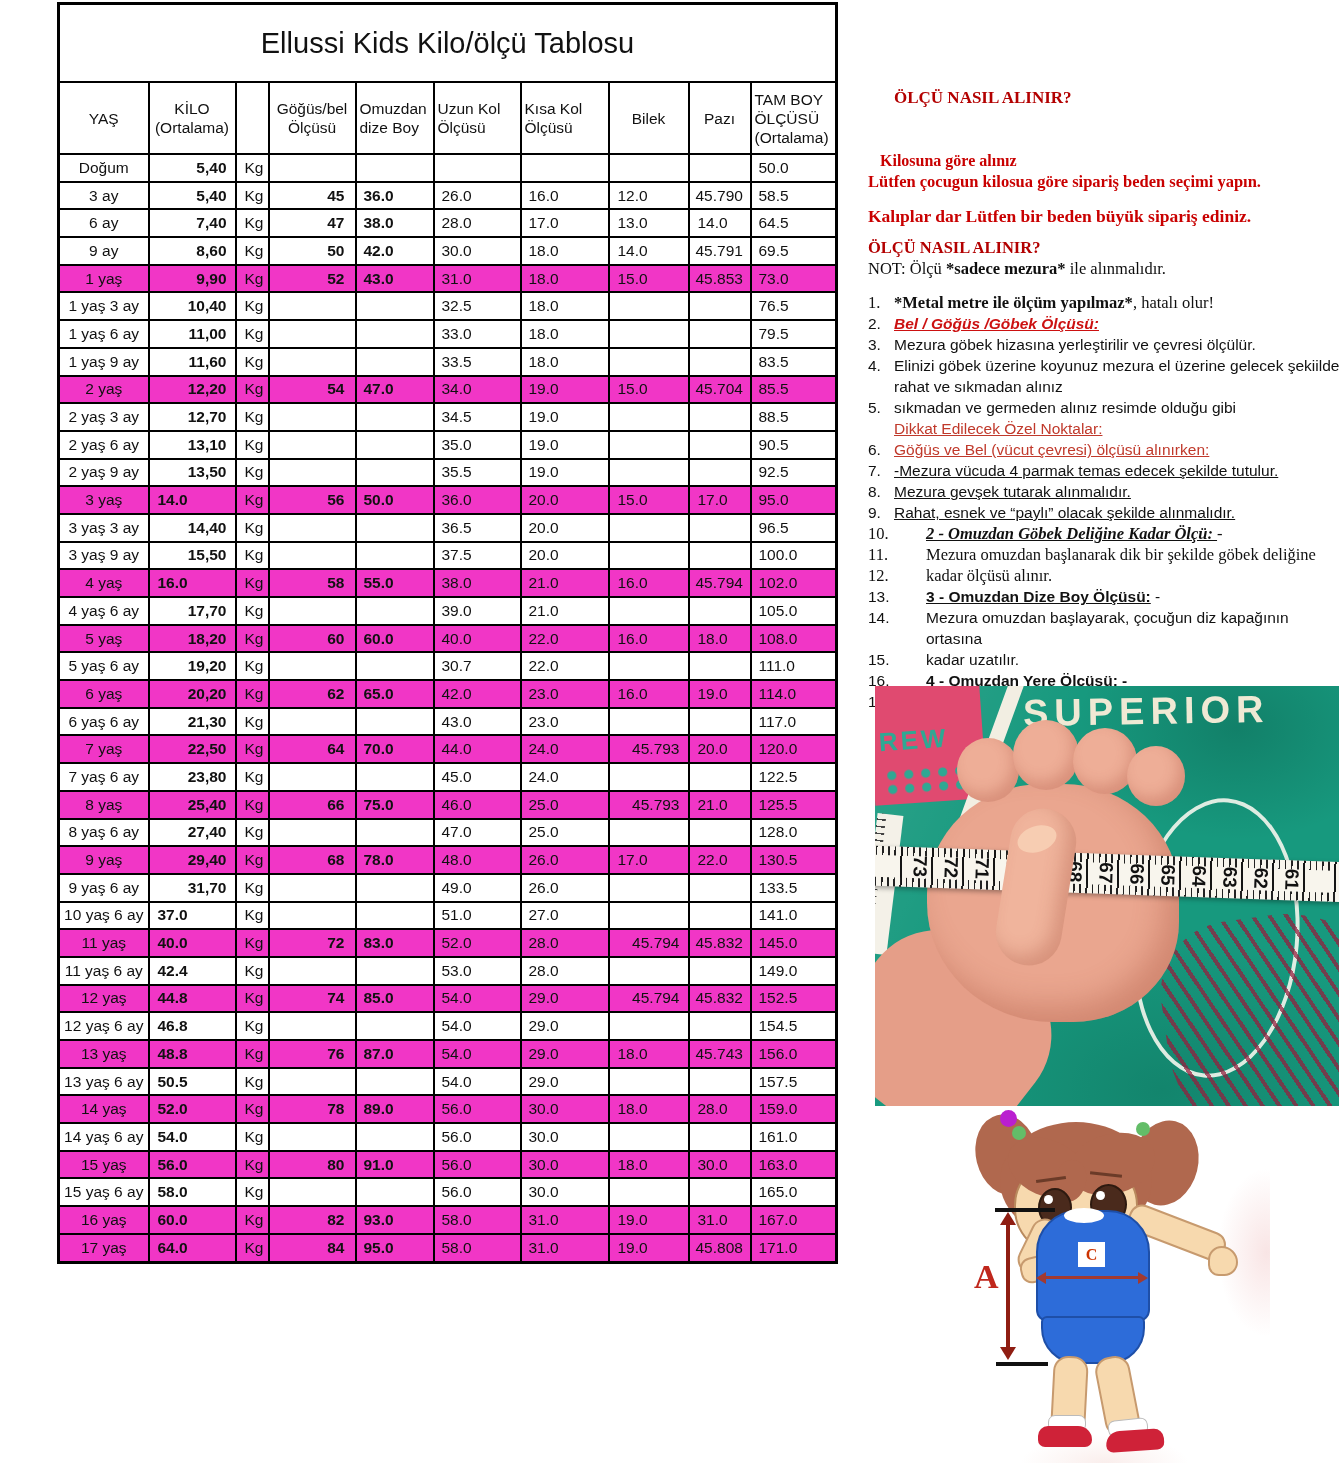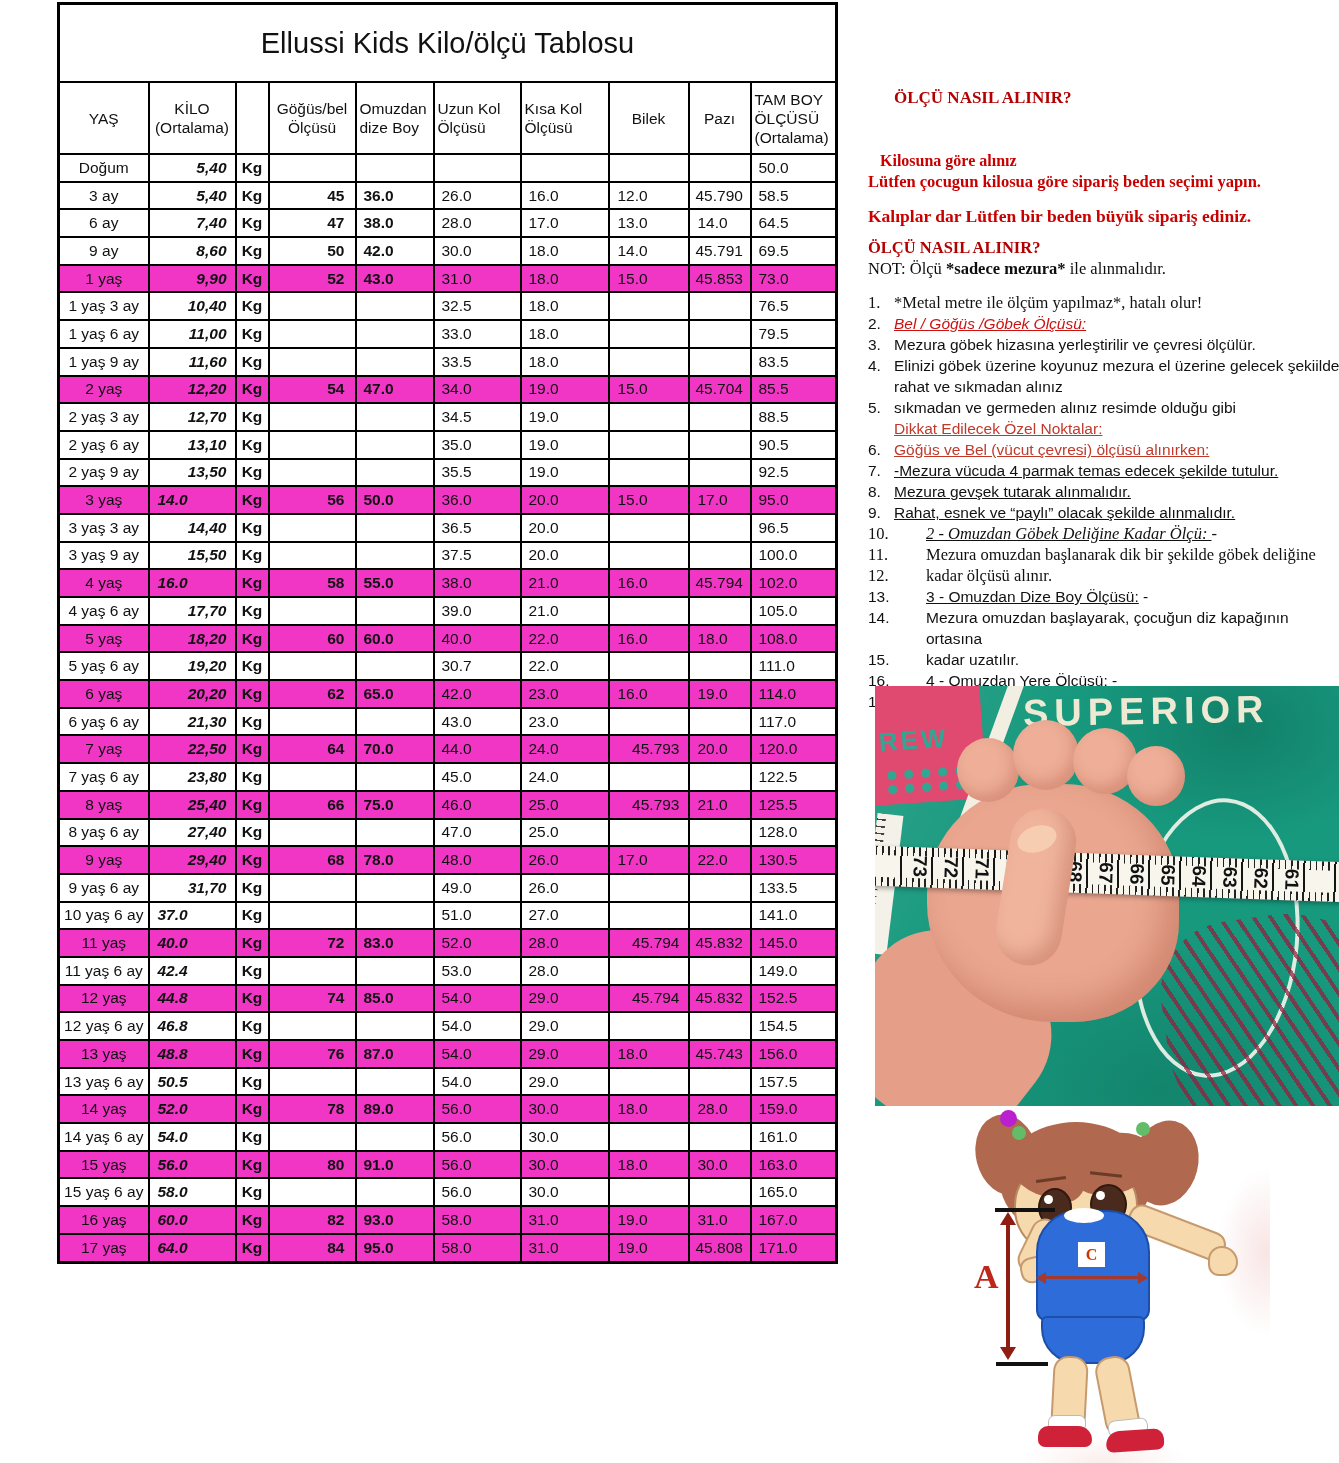--- a/index.html
+++ b/index.html
@@ -19,22 +19,22 @@
   #title-cell{height:74px;font-size:29px;font-weight:400;text-align:center;
     vertical-align:middle;border-bottom:2px solid #000;letter-spacing:0;}
   tr.header-row th{height:66px;font-size:15.5px;font-weight:400;
     line-height:19px;white-space:pre-line;vertical-align:middle;padding:2px 3px;}
   th.h-c{text-align:center} th.h-l{text-align:left;padding-left:7px}
   th.h-b{font-weight:bold}
   tbody td{height:25.7px;font-size:15.5px;vertical-align:middle;padding:0 4px;
     white-space:nowrap;}
   tbody tr.pink td{background:#f136c6;}
   td.age{text-align:center;}
-  td.kilo{font-weight:bold;font-style:italic;}
-  td.kg{font-weight:bold;text-align:center;padding-left:4px;}
+  td.kilo{font-weight:bold;}
+  td.kg{font-weight:normal;text-align:right;padding-left:4px;}
   td.gogus{font-weight:bold;text-align:right;padding-right:10px;}
   td.omuz{font-weight:bold;text-align:left;padding-left:7px;}
   td.uzun,td.kisa,td.tamboy{text-align:left;padding-left:7px;}
   td.bilek,td.pazi{padding:0 6px;}
   td.al{text-align:left;padding-left:8px;}
   td.ar{text-align:right;padding-right:8px;}
 
   
   .right-panel{position:absolute;left:868px;top:88px;width:478px;}
   .rp-h1{margin:0 0 0 26px;font:bold 17px "Liberation Serif",serif;color:#b30000;}
@@ -44,21 +44,21 @@
   .rp-h2{margin:11px 0 0 0;font:bold 16.5px "Liberation Serif",serif;color:#b30000;}
   .rp-note{margin:1px 0 0 0;font:16.5px "Liberation Serif",serif;color:#0d0d0d;}
   .rp-list{margin-top:13px;}
   .li{display:flex;align-items:baseline;line-height:21px;}
   .li.sans{font-family:"Liberation Sans",sans-serif;font-size:15.5px;}
   .li.serif{font-family:"Liberation Serif",serif;font-size:16.5px;}
   .li .num{flex:0 0 26px;}
   .li.tab .num{flex:0 0 32px;}
   .li.tab .content{margin-left:26px;}
   .li .content{flex:1 1 auto;}
-  .li .b{font-weight:normal}.li .i{font-style:italic}.li .u{text-decoration:underline}
+  .li .b{font-weight:bold}.li .i{font-style:italic}.li .u{text-decoration:underline}
   .li .red{color:#cc1111}.li .red2{color:#c0392b}
 
   
   .photo{position:absolute;left:875px;top:686px;width:464px;height:420px;
     background:#17997e;overflow:hidden;}
   .photo *{position:absolute;}
   .p-shade{inset:0;background:
     radial-gradient(ellipse 230px 160px at 78% 10%, rgba(0,40,30,.22), transparent 70%),
     radial-gradient(ellipse 320px 220px at 62% 96%, rgba(0,40,30,.18), transparent 72%),
     linear-gradient(115deg, rgba(255,255,255,.10) 0%, transparent 32%);z-index:1;}

